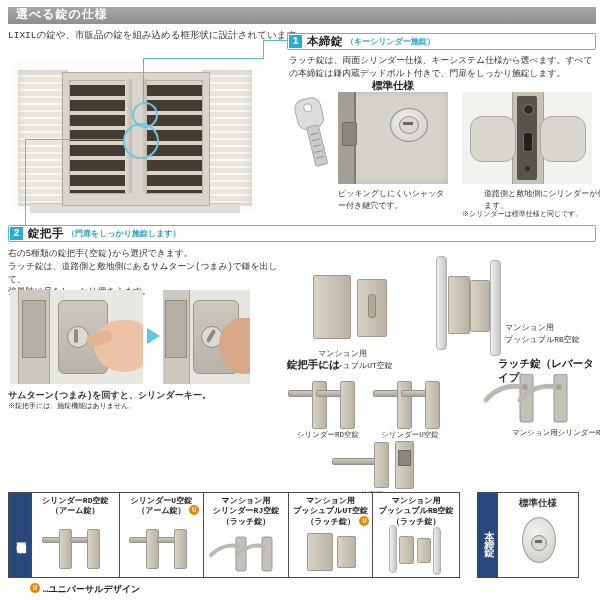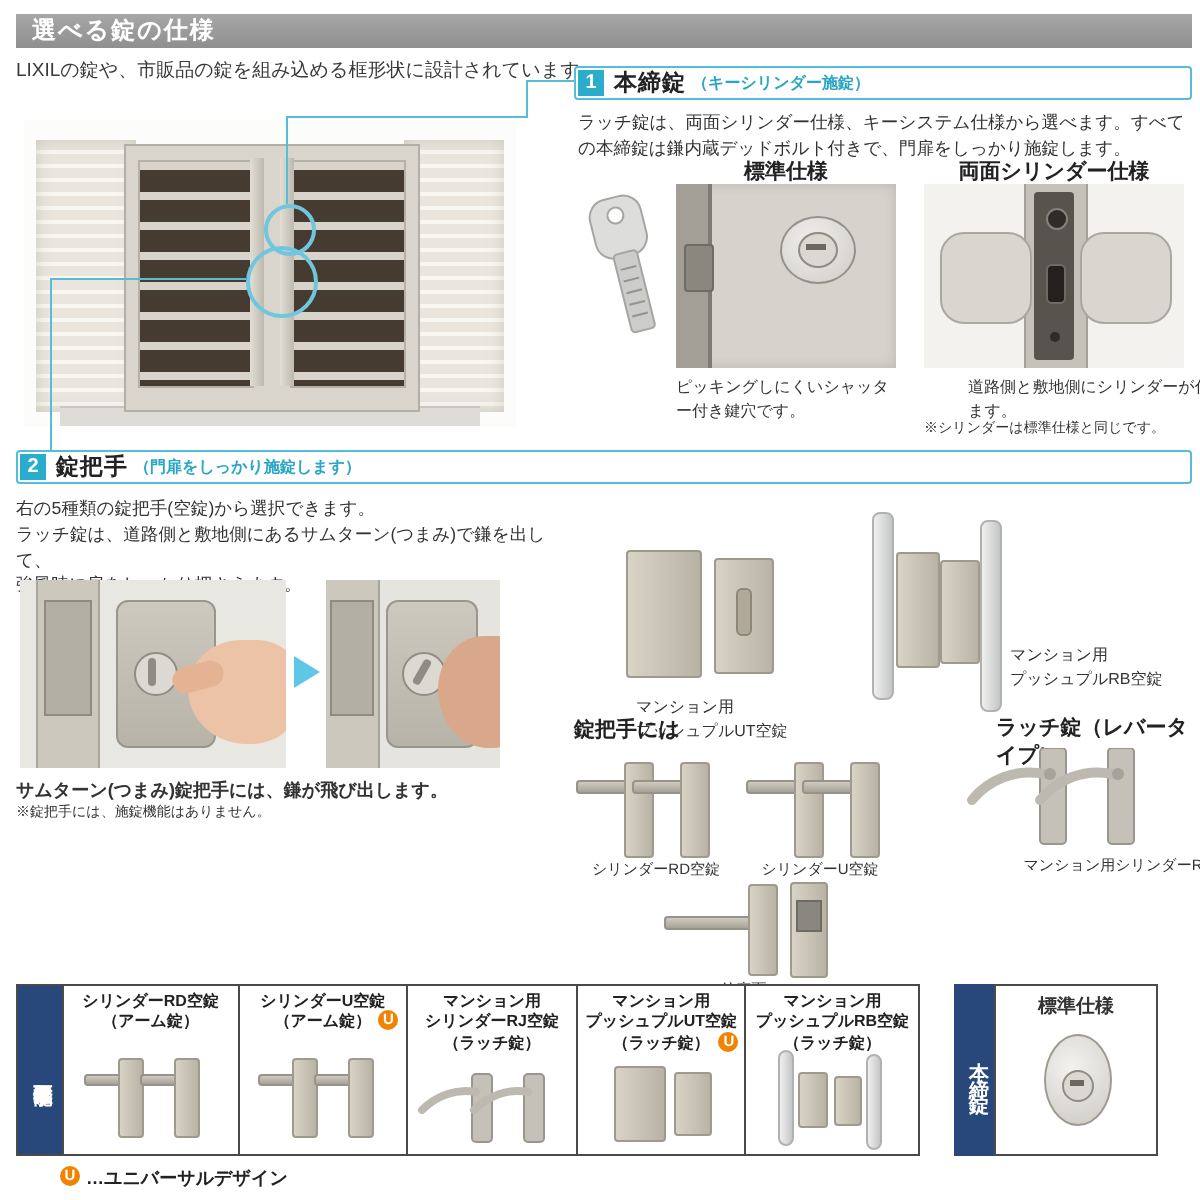--- a/index.html
+++ b/index.html
@@ -1,17 +1,17 @@
 <!DOCTYPE html>
 <html><head>
 <meta charset="utf-8">
 <style>
   html,body{margin:0;padding:0;background:#fff;}
   #canvas{position:relative;width:600px;height:600px;background:#fff;overflow:hidden;
-          font-family:Liberation Sans, sans-serif;color:#333;}
+          font-family:Liberation Mono, monospace;color:#333;}
   .abs{position:absolute;}
   .pre{white-space:pre-line;}
   .bold{font-weight:bold;}
   .center{text-align:center;}
 
   
   .titlebar{left:8px;top:7px;width:588px;height:17px;background:linear-gradient(180deg,#a7a7a7,#8f8f8f);
             color:#fff;font-size:12px;font-weight:bold;line-height:17px;padding-left:8px;box-sizing:border-box;letter-spacing:1px;}
   .intro{left:8px;top:29px;font-size:9.5px;color:#3a3a3a;}
 
@@ -95,21 +95,20 @@
   <div class="cline" style="left:25px;top:139px;width:1px;height:87px;"></div>
 
   <div class="abs sec-box" style="left:287px;top:33px;width:309px;">
     <span class="sec-num">1</span>
     <span class="sec-title">本締錠</span>
     <span class="sec-sub">（キーシリンダー施錠）</span>
   </div>
   <div class="abs" style="left:289px;top:55px;width:308px;font-size:8.8px;line-height:1.5;">ラッチ錠は、両面シリンダー仕様、キーシステム仕様から選べます。すべての本締錠は鎌内蔵デッドボルト付きで、門扉をしっかり施錠します。</div>
 
   <div class="subhead center" style="left:338px;top:79px;width:110px;">標準仕様</div>
-  <div class="subhead center" style="left:460px;top:79px;width:134px;">両面シリンダー仕様</div>
 
   <svg class="abs" style="left:288px;top:94px;" width="52" height="78" viewBox="0 0 52 78">
     <g transform="rotate(-14 26 39)">
       <rect x="13" y="4" width="26" height="30" rx="9" fill="#dddddb" stroke="#a5a5a3"></rect>
       <circle cx="26" cy="13" r="4" fill="#ffffff" stroke="#a5a5a3"></circle>
       <rect x="20" y="32" width="12" height="40" rx="2" fill="#ccccca" stroke="#a5a5a3"></rect>
       <line x1="22" y1="40" x2="30" y2="40" stroke="#93938f"></line>
       <line x1="22" y1="46" x2="30" y2="46" stroke="#93938f"></line>
       <line x1="22" y1="52" x2="30" y2="52" stroke="#93938f"></line>
       <line x1="22" y1="58" x2="30" y2="58" stroke="#93938f"></line>
@@ -158,21 +157,21 @@
   </div>
   <div class="arrow-right" style="left:147px;top:328px;"></div>
   <div class="photo" style="left:163px;top:290px;width:87px;height:94px;background:#e6e4de;">
     <div style="position:absolute;left:0;top:0;width:26px;height:94px;background:#ccc8be;border-right:1px solid #a9a59b;"></div>
     <div style="position:absolute;left:2px;top:10px;width:20px;height:56px;background:#b3afa5;border:1px solid #8f8b81;"></div>
     <div style="position:absolute;left:30px;top:10px;width:44px;height:72px;background:linear-gradient(180deg,#cdc9bf,#b7b3a9);border:1px solid #9a968c;border-radius:6px;"></div>
     <div style="position:absolute;left:38px;top:36px;width:20px;height:20px;border-radius:50%;background:#dcd9d3;border:1px solid #8f8c84;"></div>
     <div style="position:absolute;left:46px;top:39px;width:4px;height:14px;background:#8f8c84;border-radius:2px;transform:rotate(30deg);"></div>
     <div style="position:absolute;left:56px;top:28px;width:48px;height:56px;background:#d9a88b;border-radius:50% 40% 45% 55%;"></div>
   </div>
-  <div class="abs bold" style="left:8px;top:389px;font-size:9px;">サムターン(つまみ)錠把手には、鎌が飛び出します。</div>
+  <div class="abs bold" style="left:8px;top:389px;font-size:9px;">サムターン(つまみ)を回すと、シリンダーキー。</div>
   <div class="note" style="left:8px;top:402px;">※錠把手には、施錠機能はありません。</div>
 
   <div class="plate" style="left:313px;top:275px;width:36px;height:62px;"></div>
   <div class="plate" style="left:357px;top:279px;width:28px;height:56px;"></div>
   <div class="abs" style="left:368px;top:294px;width:6px;height:22px;background:#b0a999;border:1px solid #8e8778;border-radius:3px;"></div>
   <div class="cap pre" style="left:318px;top:348px;width:90px;">マンション用
 プッシュプルUT空錠</div>
 
   <div class="plate" style="left:448px;top:276px;width:20px;height:56px;"></div>
   <div class="plate" style="left:470px;top:280px;width:18px;height:50px;"></div>

